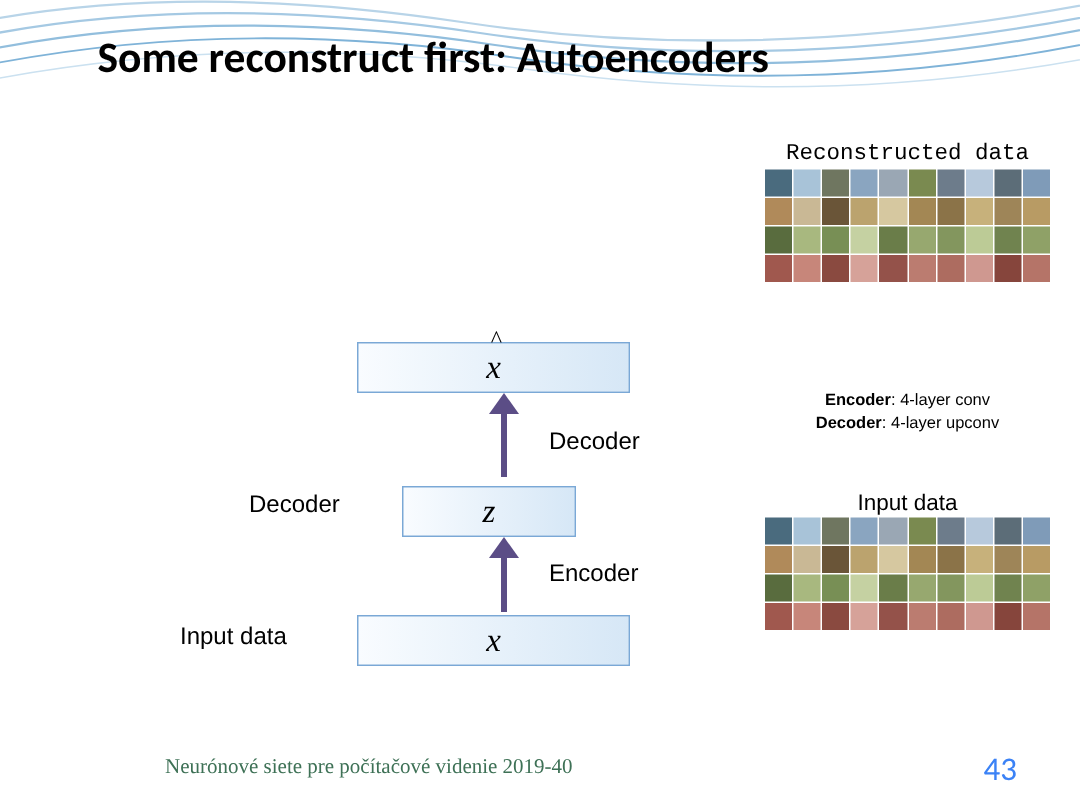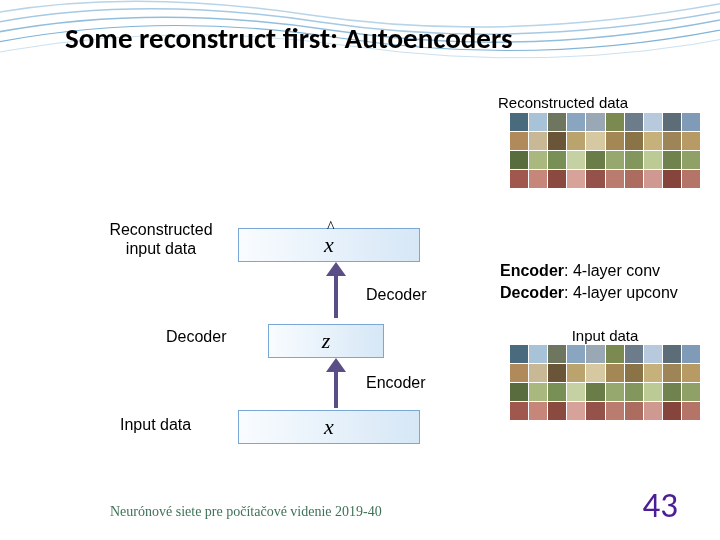--- a/index.html
+++ b/index.html
@@ -33,23 +33,25 @@
     left: 36px;
     width: 420px;
     font-size: 15px;
     line-height: 1.3;
     color: #000;
   }
   .intro .q { font-weight: bold; color: #0d47a1; }
   .reconstructed-title {
     position: absolute;
     top: 94px;
-    right: 32px;
+    right: 20px;
     width: 190px;
+    text-align: center;
     font-size: 15px;
+    font-family: Liberation Mono, monospace;
   }
   .img-grid {
     position: absolute;
     right: 20px;
     width: 190px;
     display: grid;
     grid-template-columns: repeat(10, 1fr);
     grid-template-rows: repeat(4, 18px);
     gap: 1px;
   }
@@ -57,22 +59,22 @@
   .grid-bot { top: 345px; }
   .img-grid .cell {
     width: 100%;
     height: 100%;
   }
   .encdec-caption {
     position: absolute;
     top: 260px;
     right: 10px;
     width: 210px;
-    text-align: left;
-    font-size: 16px;
+    text-align: center;
+    font-size: 11px;
     line-height: 1.35;
   }
   .encdec-caption b { font-weight: bold; }
   .below-grid-input {
     position: absolute;
     top: 327px;
     right: 20px;
     width: 190px;
     text-align: center;
     font-size: 15px;
@@ -138,22 +140,22 @@
     left: 110px;
     font-family: "Times New Roman", serif;
     font-size: 14px;
     color: #3e7156;
   }
   .slide-num {
     position: absolute;
     bottom: 14px;
     right: 42px;
     font-family: Calibri, Arial, sans-serif;
-    font-size: 35px;
-    color: #4c1d95;
+    font-size: 22px;
+    color: #3b82f6;
     text-align: center;
   }
 </style>
 </head>
 <body>
 
 <svg class="wave-bg" viewBox="0 0 780 110">
   <path d="M0,40 Q150,5 350,35 T780,20" fill="none" stroke="#b8d4e8" stroke-width="1.5"></path>
   <path d="M0,50 Q160,12 360,42 T780,28" fill="none" stroke="#a5c9e3" stroke-width="1.5"></path>
   <path d="M0,60 Q170,20 370,50 T780,36" fill="none" stroke="#92bedd" stroke-width="1.5"></path>
@@ -256,21 +258,20 @@
     <div class="cell" style="background: rgb(214, 162, 153);"></div>
     <div class="cell" style="background: rgb(148, 82, 74);"></div>
     <div class="cell" style="background: rgb(187, 124, 112);"></div>
     <div class="cell" style="background: rgb(173, 108, 96);"></div>
     <div class="cell" style="background: rgb(207, 152, 144);"></div>
     <div class="cell" style="background: rgb(134, 69, 60);"></div>
     <div class="cell" style="background: rgb(181, 116, 104);"></div>
   </div>
 
 <div class="diagram">
-  <div class="label label-recon">Reconstructed input data</div>
   <div class="latent-box box-xhat">
     <span class="hat">x</span>
   </div>
 
   <div class="arrow-body" style="top:58px;height:50px;"></div>
   <div class="arrow" style="top:52px;border-bottom:14px solid #5b4d86;"></div>
   <div class="label label-decoder">Decoder</div>
 
   <div class="label label-features">Decoder</div>
   <div class="latent-box box-z">

